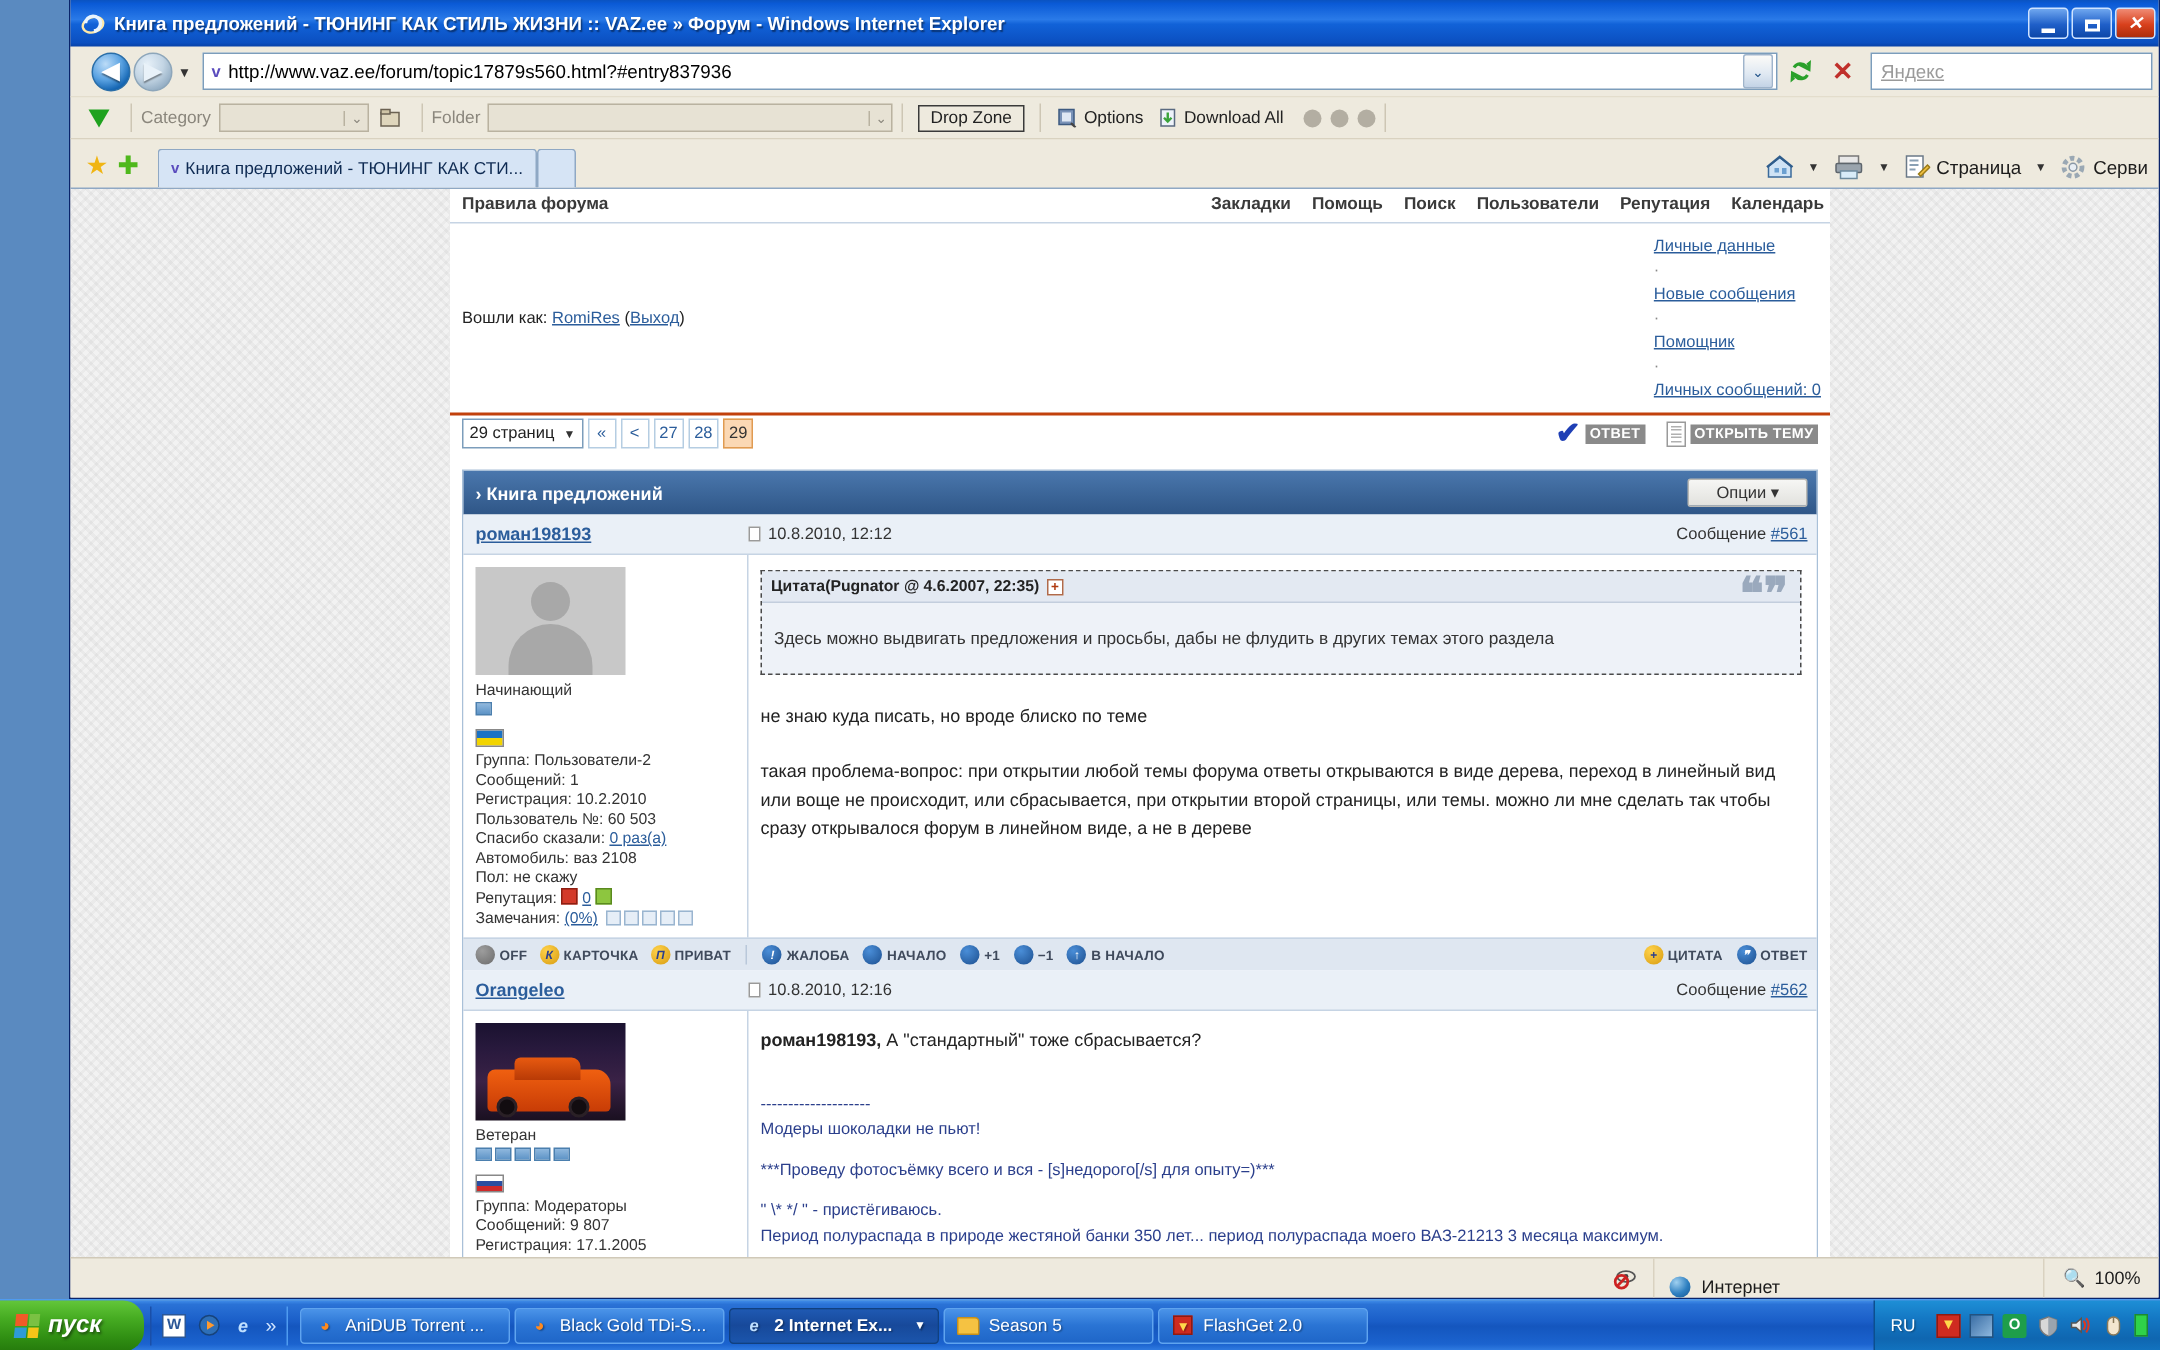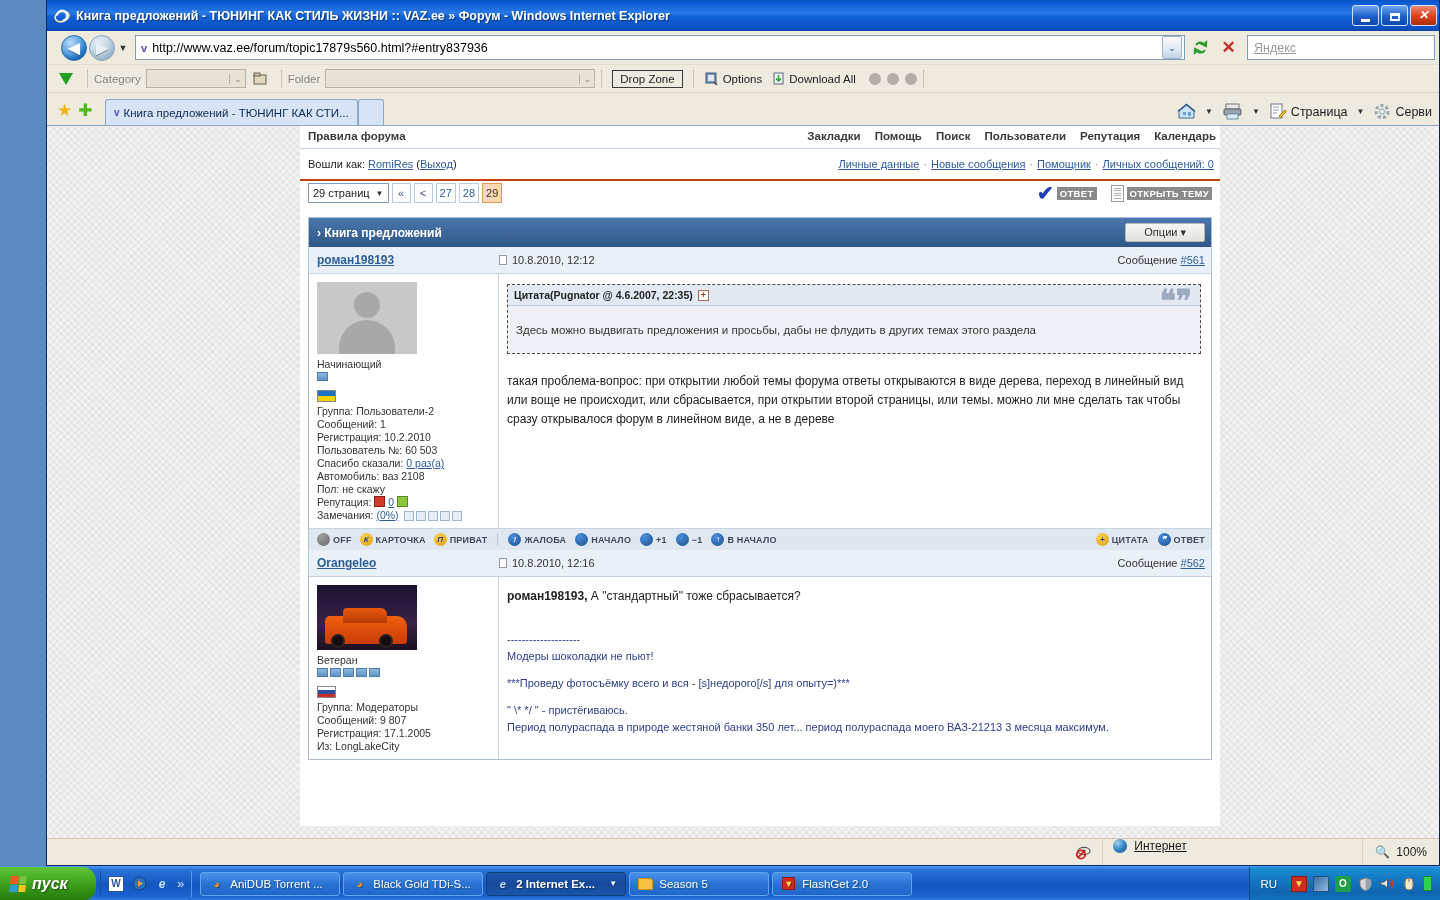--- a/index.html
+++ b/index.html
@@ -195,21 +195,21 @@
   .forum-topnav .links { display:flex; gap: 14px; }
   .forum-topnav .links span { cursor: default; }
 
   .loginbar {
     display:flex; justify-content: space-between; align-items:center;
     font-size: 11px; color:#222;
     padding: 9px 6px 9px 8px;
     border-bottom: 2px solid #c2410c;
   }
   .loginbar a { color:#2b5d9b; }
-  .loginbar .rl { display:flex; gap:4px; }
+  .loginbar .rl { display:flex; gap:4px;flex-direction:column; }
   .loginbar .dot { color:#888; }
 
   .breadcrumb {
     font-size: 12px; color:#222; padding: 16px 8px 8px 8px;
   }
   .pagerow {
     display:flex; align-items:center; justify-content:space-between;
     padding: 2px 8px 14px 8px;
   }
   .pager { display:flex; align-items:center; gap:3px; }
@@ -355,21 +355,21 @@
   .bp-ico.gold { background: radial-gradient(circle at 35% 30%,#ffd24a,#d79b10); color:#2b3f8c;}
   .bp-lbl { font-size: 9px; font-weight:bold; color:#3f4a5c; letter-spacing:.2px; }
 
   
   #statusbar {
     height: 27px; background:#eeeade; border-top:1px solid #d0c9b8;
     display:flex; align-items:center; font-size: 12px; color:#1b1b1b;
   }
   .sb-cell { height: 100%; display:flex; align-items:center; padding: 0 10px; border-right: 1px solid #d9d2c0;}
   .sb-grow { flex: 1 1 auto; border-right: 1px solid #d9d2c0; }
-  .sb-zone { display:flex; align-items:flex-start; gap:7px; width: 260px; text-decoration: underline; }
+  .sb-zone { display:flex; align-items:flex-end; gap:7px; width: 260px; }
   .globe {
     width:14px;height:14px;border-radius:50%;
     background: radial-gradient(circle at 33% 28%, #9fd0f0, #2e7fc0 55%, #16558f);
     position:relative; flex:0 0 auto;
   }
   .sb-zoom { display:flex; align-items:center; gap:6px; padding: 0 12px; }
   .magn { color:#2b6fb5; font-size: 12px; }
 
   
   #taskbar {
@@ -702,20 +702,21 @@
           </div>
           <div class="post-right">
             <div class="quote">
               <div class="quote-head">
                 <span>Цитата(Pugnator @ 4.6.2007, 22:35)</span>
                 <span class="quote-plus">+</span>
               </div>
               <div class="quote-marks">❝❞</div>
               <div class="quote-body">Здесь можно выдвигать предложения и просьбы, дабы не флудить в других темах этого раздела</div>
             </div>
+            <p class="msg-p">не знаю куда писать, но вроде блиско по теме</p>
             <p class="msg-p">такая проблема-вопрос: при открытии любой темы форума ответы открываются в виде дерева, переход в линейный вид или воще не происходит, или сбрасывается, при открытии второй страницы, или темы. можно ли мне сделать так чтобы сразу открывалося форум в линейном виде, а не в дереве</p>
           </div>
         </div>
         <div class="post-tools">
           <span class="tools-left">
             <span class="btn-pill">
                 <i class="bp-ico grey"></i>
                 <span class="bp-lbl">OFF</span>
               </span>
             <span class="btn-pill">

